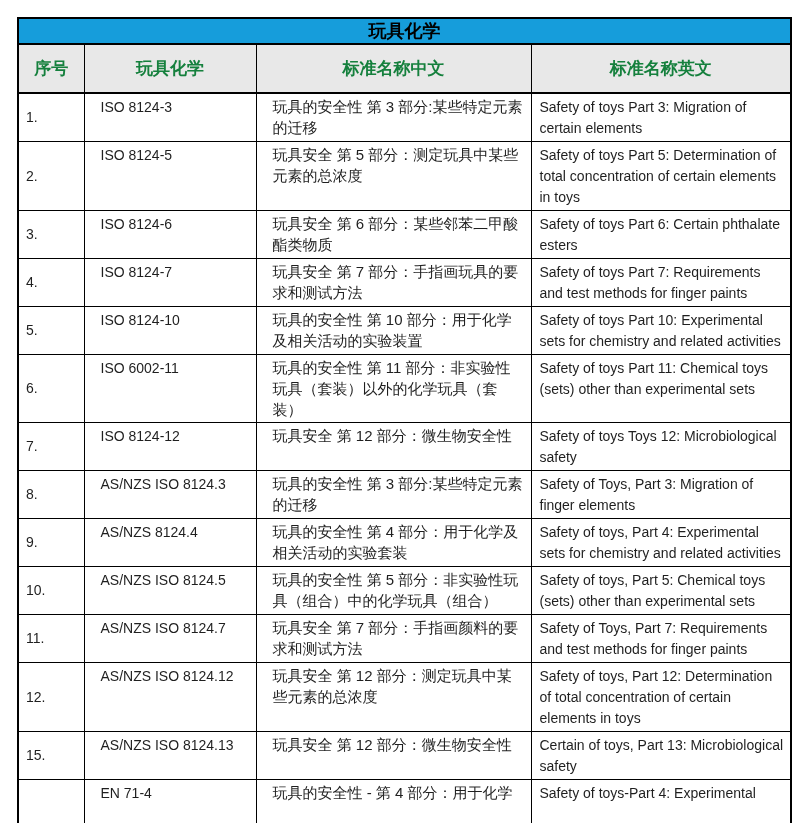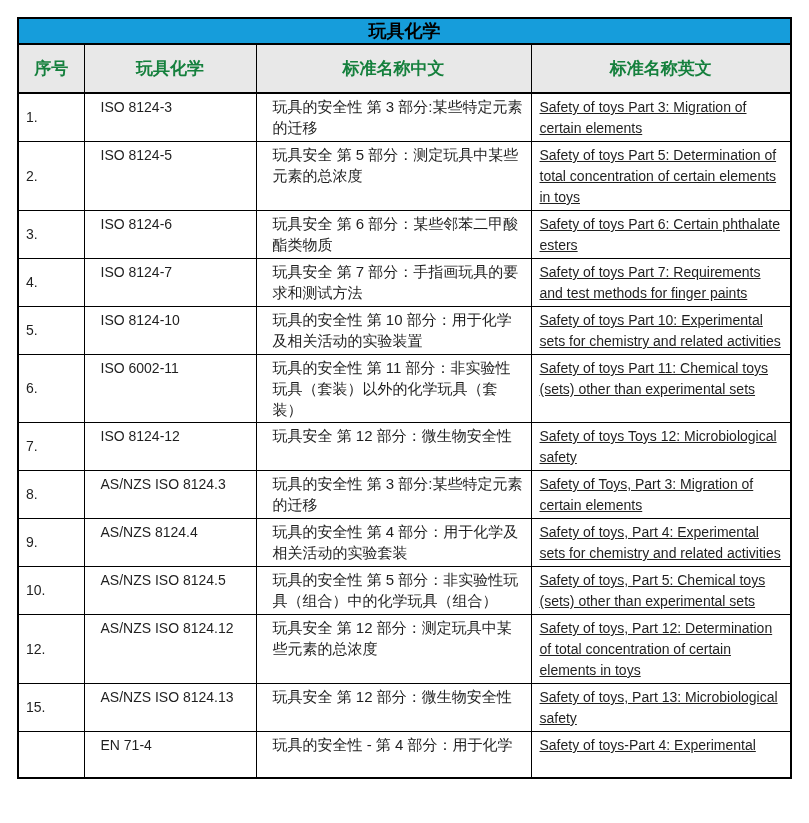--- a/index.html
+++ b/index.html
@@ -65,21 +65,20 @@
     font-size: 14px;
     padding: 2px 4px 2px 7px;
   }
   tbody td:nth-child(2) {
     font-size: 14px;
     padding-top: 3px;
   }
   tbody td:nth-child(4) {
     font-size: 14px;
     padding: 3px 5px 2px 8px;
-    text-decoration: underline;
   }
 </style>
 </head>
 <body>
 
 <div class="page">
   <table class="standards-table">
     <colgroup>
       <col class="c1">
         <col class="c2">
@@ -137,45 +136,51 @@
         <tr>
           <td>7.</td>
           <td>ISO 8124-12</td>
           <td>玩具安全 第 12 部分：微生物安全性</td>
           <td>Safety of toys Toys 12: Microbiological safety</td>
         </tr>
         <tr>
           <td>8.</td>
           <td>AS/NZS ISO 8124.3</td>
           <td>玩具的安全性 第 3 部分:某些特定元素的迁移</td>
-          <td>Safety of Toys, Part 3: Migration of certain elements</td>
+          <td>Safety of Toys, Part 3: Migration of finger elements</td>
         </tr>
         <tr>
           <td>9.</td>
           <td>AS/NZS 8124.4</td>
           <td>玩具的安全性 第 4 部分：用于化学及相关活动的实验套装</td>
           <td>Safety of toys, Part 4: Experimental sets for chemistry and related activities</td>
         </tr>
         <tr>
           <td>10.</td>
           <td>AS/NZS ISO 8124.5</td>
           <td>玩具的安全性 第 5 部分：非实验性玩具（组合）中的化学玩具（组合）</td>
           <td>Safety of toys, Part 5: Chemical toys (sets) other than experimental sets</td>
         </tr>
         <tr>
+          <td>11.</td>
+          <td>AS/NZS ISO 8124.7</td>
+          <td>玩具安全 第 7 部分：手指画颜料的要求和测试方法</td>
+          <td>Safety of Toys, Part 7: Requirements and test methods for finger paints</td>
+        </tr>
+        <tr>
           <td>12.</td>
           <td>AS/NZS ISO 8124.12</td>
           <td>玩具安全 第 12 部分：测定玩具中某些元素的总浓度</td>
           <td>Safety of toys, Part 12: Determination of total concentration of certain elements in toys</td>
         </tr>
         <tr>
           <td>15.</td>
           <td>AS/NZS ISO 8124.13</td>
           <td>玩具安全 第 12 部分：微生物安全性</td>
-          <td>Safety of toys, Part 13: Microbiological safety</td>
+          <td>Certain of toys, Part 13: Microbiological safety</td>
         </tr>
         <tr>
           <td></td>
           <td>EN 71-4</td>
           <td>玩具的安全性 - 第 4 部分：用于化学</td>
           <td>Safety of toys-Part 4: Experimental</td>
         </tr>
       </tbody>
   </table>
 </div>

